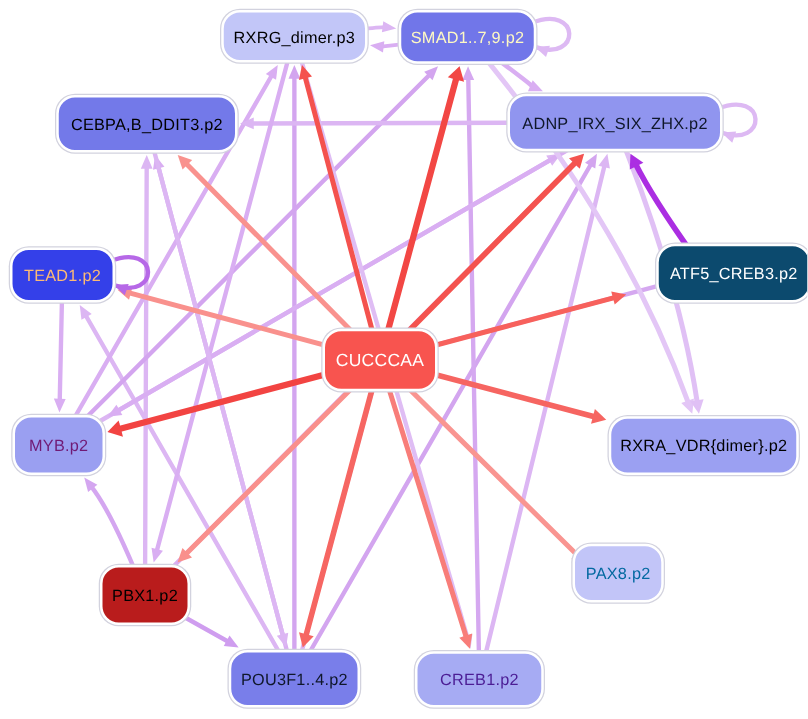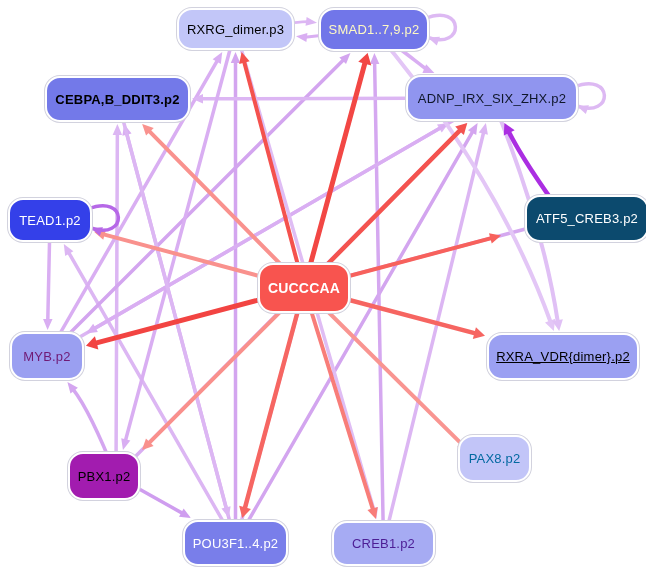--- a/index.html
+++ b/index.html
@@ -102,24 +102,24 @@
       <path d="M 425 18.5 C 465 2.5 465 50.5 428 37.5" fill="none" stroke="#ddb9f3" stroke-width="3.5" stroke-linecap="round"></path>
       <polygon points="428,37.5 439.9443328625968,36.68849678528656 436.81179020972814,45.604195104989756" fill="#ddb9f3"></polygon>
       <path d="M 574 87 C 614 71 614 119 577 106" fill="none" stroke="#ddb9f3" stroke-width="3.5" stroke-linecap="round"></path>
       <polygon points="577,106 588.9443328625969,105.18849678528656 585.8117902097281,114.10419510498977" fill="#ddb9f3"></polygon>
       <path d="M 88 209 C 128 193 128 241 91 228" fill="none" stroke="#b668e7" stroke-width="3.5" stroke-linecap="round"></path>
       <polygon points="91,228 102.9443328625968,227.18849678528656 99.8117902097281,236.10419510498977" fill="#b668e7"></polygon>
     </svg>
 
   <div class="node" style="left: 177px; top: 8px; width: 117px; height: 42px; background: rgb(194, 198, 248); color: rgb(0, 0, 0);">RXRG_dimer.p3</div>
   <div class="node" style="left: 319px; top: 8px; width: 110px; height: 43px; background: rgb(113, 118, 233); color: #fef9c3;">SMAD1..7,9.p2</div>
-  <div class="node" style="left: 45px; top: 76px; width: 145px; height: 46px; background: rgb(115, 121, 233); color: rgb(0, 0, 0); font-weight: bold;">CEBPA,B_DDIT3.p2</div>
+  <div class="node" style="left: 45px; top: 76px; width: 145px; height: 46px; background: rgb(115, 121, 233); color: rgb(0, 0, 0);">CEBPA,B_DDIT3.p2</div>
   <div class="node" style="left: 406px; top: 75px; width: 172px; height: 46px; background: rgb(144, 149, 239); color: #0f172a;">ADNP_IRX_SIX_ZHX.p2</div>
-  <div class="node" style="left: 8px; top: 198px; width: 84px; height: 44px; background: rgb(52, 64, 233); color: #ffffff;">TEAD1.p2</div>
+  <div class="node" style="left: 8px; top: 198px; width: 84px; height: 44px; background: rgb(52, 64, 233); color: #fdba74;">TEAD1.p2</div>
   <div class="node" style="left: 525px; top: 195px; width: 124px; height: 47px; background: #0c4a6e; color: rgb(255, 255, 255);">ATF5_CREB3.p2</div>
-  <div class="node node--center" style="left: 258px; top: 263px; width: 92px; height: 50px; background: rgb(248, 84, 79); color: rgb(255, 255, 255); font-weight: bold;">CUCCCAA</div>
+  <div class="node node--center" style="left: 258px; top: 263px; width: 92px; height: 50px; background: rgb(248, 84, 79); color: rgb(255, 255, 255);">CUCCCAA</div>
   <div class="node" style="left: 10px; top: 332px; width: 74px; height: 48px; background: rgb(154, 159, 241); color: #701a75;">MYB.p2</div>
-  <div class="node" style="left: 487px; top: 333px; width: 152px; height: 47px; background: rgb(155, 160, 242); color: rgb(0, 0, 0); text-decoration: underline;">RXRA_VDR{dimer}.p2</div>
-  <div class="node" style="left: 68px; top: 452px; width: 72px; height: 48px; background: #a21caf; color: rgb(0, 0, 0);">PBX1.p2</div>
+  <div class="node" style="left: 487px; top: 333px; width: 152px; height: 47px; background: rgb(155, 160, 242); color: rgb(0, 0, 0);">RXRA_VDR{dimer}.p2</div>
+  <div class="node" style="left: 80px; top: 452px; width: 72px; height: 48px; background: #b91c1c; color: rgb(0, 0, 0);">PBX1.p2</div>
   <div class="node" style="left: 458px; top: 435px; width: 73px; height: 47px; background: rgb(194, 197, 248); color: #0369a1;">PAX8.p2</div>
-  <div class="node" style="left: 183px; top: 520px; width: 105px; height: 46px; background: rgb(121, 126, 234); color: #ffffff;">POU3F1..4.p2</div>
+  <div class="node" style="left: 183px; top: 520px; width: 105px; height: 46px; background: rgb(121, 126, 234); color: #0f172a;">POU3F1..4.p2</div>
   <div class="node" style="left: 332px; top: 521px; width: 103px; height: 45px; background: rgb(166, 171, 243); color: #4c1d95;">CREB1.p2</div>
 </div>
 
 </body></html>

